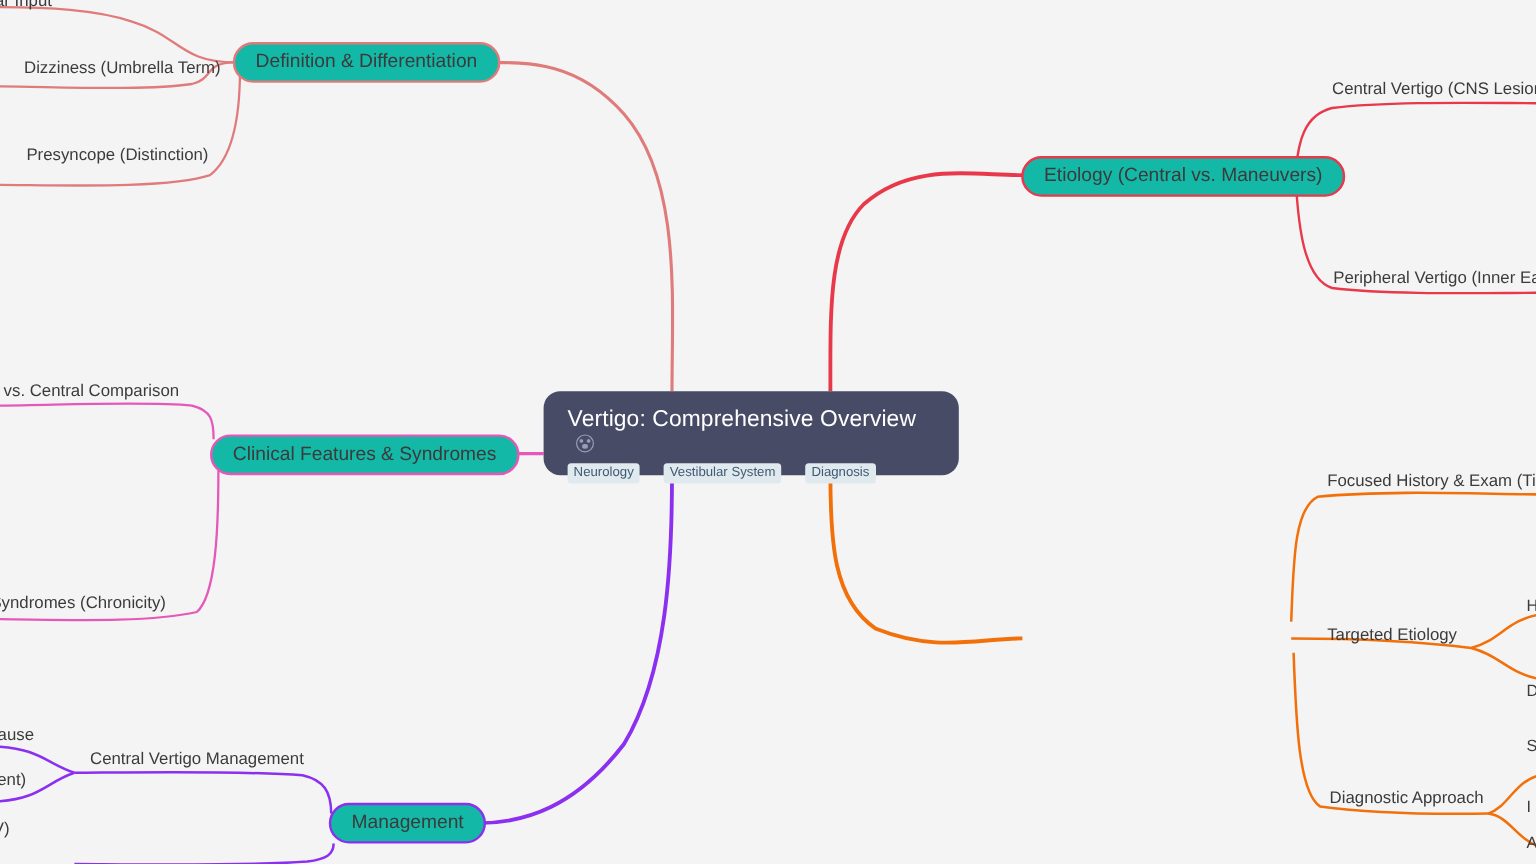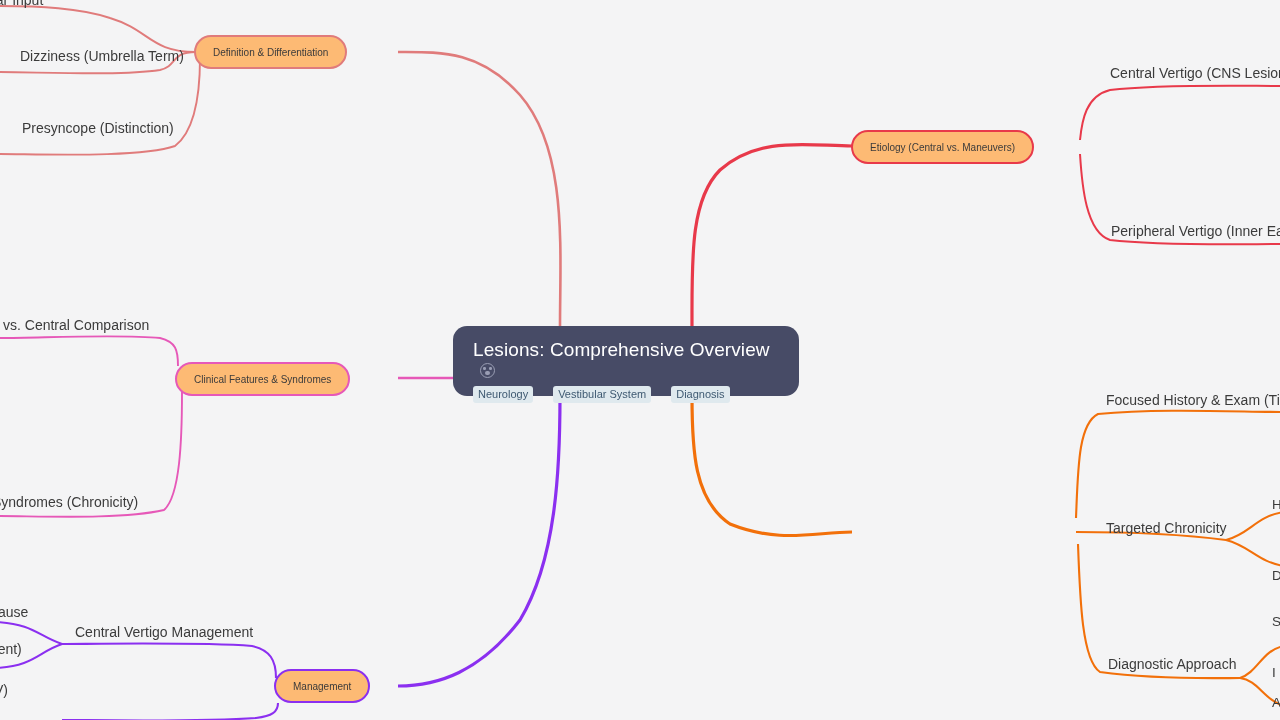--- a/index.html
+++ b/index.html
@@ -75,29 +75,29 @@
     font-size: 11px;
     line-height: 14px;
     padding: 1px 5px 2px 5px;
     border-radius: 3px;
     white-space: nowrap;
   }
 
   
   .branch-node {
     position: absolute;
-    background: #fdba74;
+    background: #14b8a6;
     border-radius: 22px;
     height: 34px;
     display: flex;
     align-items: center;
     justify-content: center;
     padding: 0 17px;
     white-space: nowrap;
-    font-size: 10px;
+    font-size: 16px;
     color: #3b3b3b;
   }
 
   
   .leaf-label {
     position: absolute;
     font-size: 14px;
     color: #3b3b3b;
     white-space: nowrap;
     line-height: 17px;
@@ -135,21 +135,21 @@
     <path fill="none" stroke="#8b2ff0" stroke-width="3.2" d="M 560 396 C 560 470 556 560 520 620 C 480 672 438 686 398 686"></path>
     <path fill="none" stroke="#8b2ff0" stroke-width="2.1" d="M 276 678 C 276 660 270 650 252 646 C 200 642 90 644 62 644"></path>
     <path fill="none" stroke="#8b2ff0" stroke-width="2.1" d="M 62 644 C 38 636 34 624 -4 622"></path>
     <path fill="none" stroke="#8b2ff0" stroke-width="2.1" d="M 62 644 C 38 652 34 666 -4 668"></path>
     <path fill="none" stroke="#8b2ff0" stroke-width="2.1" d="M 278 703 C 278 712 272 716 256 718 C 200 722 90 720 62 720"></path>
 
   </svg>
 
   <div class="root-node">
     <div>
-      <span class="root-title">Lesions: Comprehensive Overview</span>
+      <span class="root-title">Vertigo: Comprehensive Overview</span>
       <span class="root-emoji"><i></i></span>
     </div>
     <div class="root-tags">
       <span class="tag">Neurology</span>
       <span class="tag">Vestibular System</span>
       <span class="tag">Diagnosis</span>
     </div>
   </div>
 
   <div class="branch-node" style="left:194px; top:35px; border:2.4px solid #e07b7b;">
@@ -173,21 +173,21 @@
   <div class="leaf-label" style="left:20px; top:48px;">Dizziness (Umbrella Term)</div>
   <div class="leaf-label" style="left:22px; top:120px;">Presyncope (Distinction)</div>
 
   <div class="leaf-label" style="left:1110px; top:65px;">Central Vertigo (CNS Lesions</div>
   <div class="leaf-label" style="left:1111px; top:223px;">Peripheral Vertigo (Inner Ear</div>
 
   <div class="leaf-label" style="left:-4px; top:317px;">l vs. Central Comparison</div>
   <div class="leaf-label" style="left:-8px; top:494px;">Syndromes (Chronicity)</div>
 
   <div class="leaf-label" style="left:1106px; top:392px;">Focused History &amp; Exam (TiTr</div>
-  <div class="leaf-label" style="left:1106px; top:520px;">Targeted Chronicity</div>
+  <div class="leaf-label" style="left:1106px; top:520px;">Targeted Etiology</div>
   <div class="leaf-label" style="left:1108px; top:656px;">Diagnostic Approach</div>
 
   <div class="leaf-label sub" style="left:1272px; top:496px;">H</div>
   <div class="leaf-label sub" style="left:1272px; top:567px;">D</div>
   <div class="leaf-label sub" style="left:1272px; top:613px;">S</div>
   <div class="leaf-label sub" style="left:1272px; top:664px;">I</div>
   <div class="leaf-label sub" style="left:1272px; top:694px;">A</div>
 
   <div class="leaf-label" style="left:75px; top:624px;">Central Vertigo Management</div>
   <div class="leaf-label" style="left:-2px; top:604px;">ause</div>

